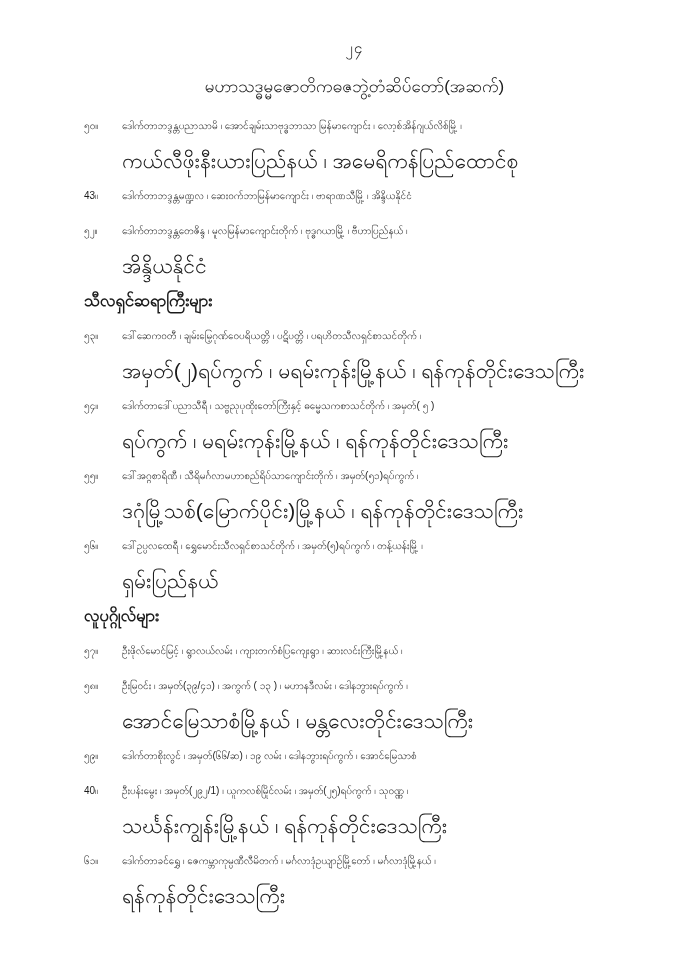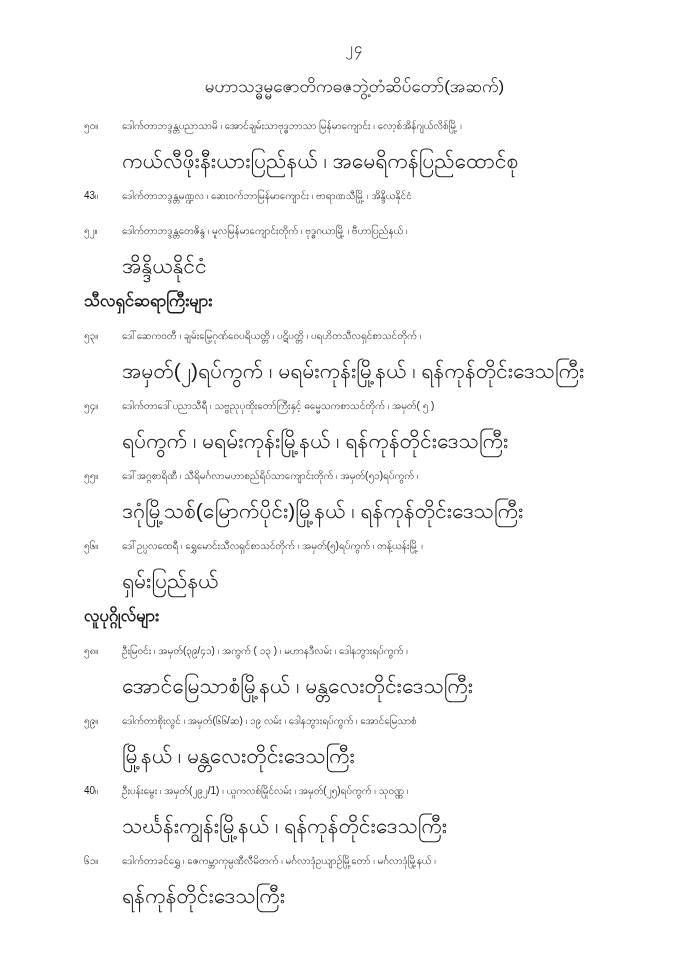--- a/index.html
+++ b/index.html
@@ -106,32 +106,35 @@
   <div class="cont">ဒဂုံမြို့သစ်(မြောက်ပိုင်း)မြို့နယ် ၊ ရန်ကုန်တိုင်းဒေသကြီး</div>
 
   <div class="entry">
     <span class="num">၅၆။</span>
     <span class="text">ဒေါ်ဥပ္ပလထေရီ ၊ ရွှေမောင်းသီလရှင်စာသင်တိုက် ၊ အမှတ်(၅)ရပ်ကွက် ၊ တန့်ယန်းမြို့ ၊</span>
   </div>
   <div class="cont">ရှမ်းပြည်နယ်</div>
 
   <div class="section-heading">လူပုဂ္ဂိုလ်များ</div>
 
+  <div class="entry">
+    <span class="num">၅၇။</span>
+    <span class="text">ဦးဖိုလ်မောင်မြင့် ၊ ရွာလယ်လမ်း ၊ ကျားတက်စံပြကျေးရွာ ၊ ဆားလင်းကြီးမြို့နယ် ၊</span>
+  </div>
 
   <div class="entry">
     <span class="num">၅၈။</span>
     <span class="text">ဦးမြဝင်း ၊ အမှတ်(၃၉/၄၁) ၊ အကွက် ( ၁၃ ) ၊ မဟာနဒီလမ်း ၊ ဒေါနဘွားရပ်ကွက် ၊</span>
   </div>
   <div class="cont">အောင်မြေသာစံမြို့နယ် ၊ မန္တလေးတိုင်းဒေသကြီး</div>
 
   <div class="entry">
     <span class="num">၅၉။</span>
     <span class="text">ဒေါက်တာစိုးလွင် ၊ အမှတ်(၆၆/ဆ) ၊ ၁၉ လမ်း ၊ ဒေါနဘွားရပ်ကွက် ၊ အောင်မြေသာစံ</span>
   </div>
-  <div class="cont">မြို့နယ် ၊ မန္တလေးတိုင်းဒေသကြီး</div>
 
   <div class="entry">
     <span class="num">40။</span>
     <span class="text">ဦးပန်းမွေး ၊ အမှတ်(၂၉၂/1) ၊ ယူကလစ်မြိုင်လမ်း ၊ အမှတ်(၂၅)ရပ်ကွက် ၊ သုဝဏ္ဏ ၊</span>
   </div>
   <div class="cont">သင်္ဃန်းကျွန်းမြို့နယ် ၊ ရန်ကုန်တိုင်းဒေသကြီး</div>
 
   <div class="entry">
     <span class="num">၆၁။</span>
     <span class="text">ဒေါက်တာခင်ရွှေ ၊ ဇေကမ္ဘာကုမ္ပဏီလီမိတက် ၊ မင်္ဂလာဒုံဥယျာဉ်မြို့တော် ၊ မင်္ဂလာဒုံမြို့နယ် ၊</span>

